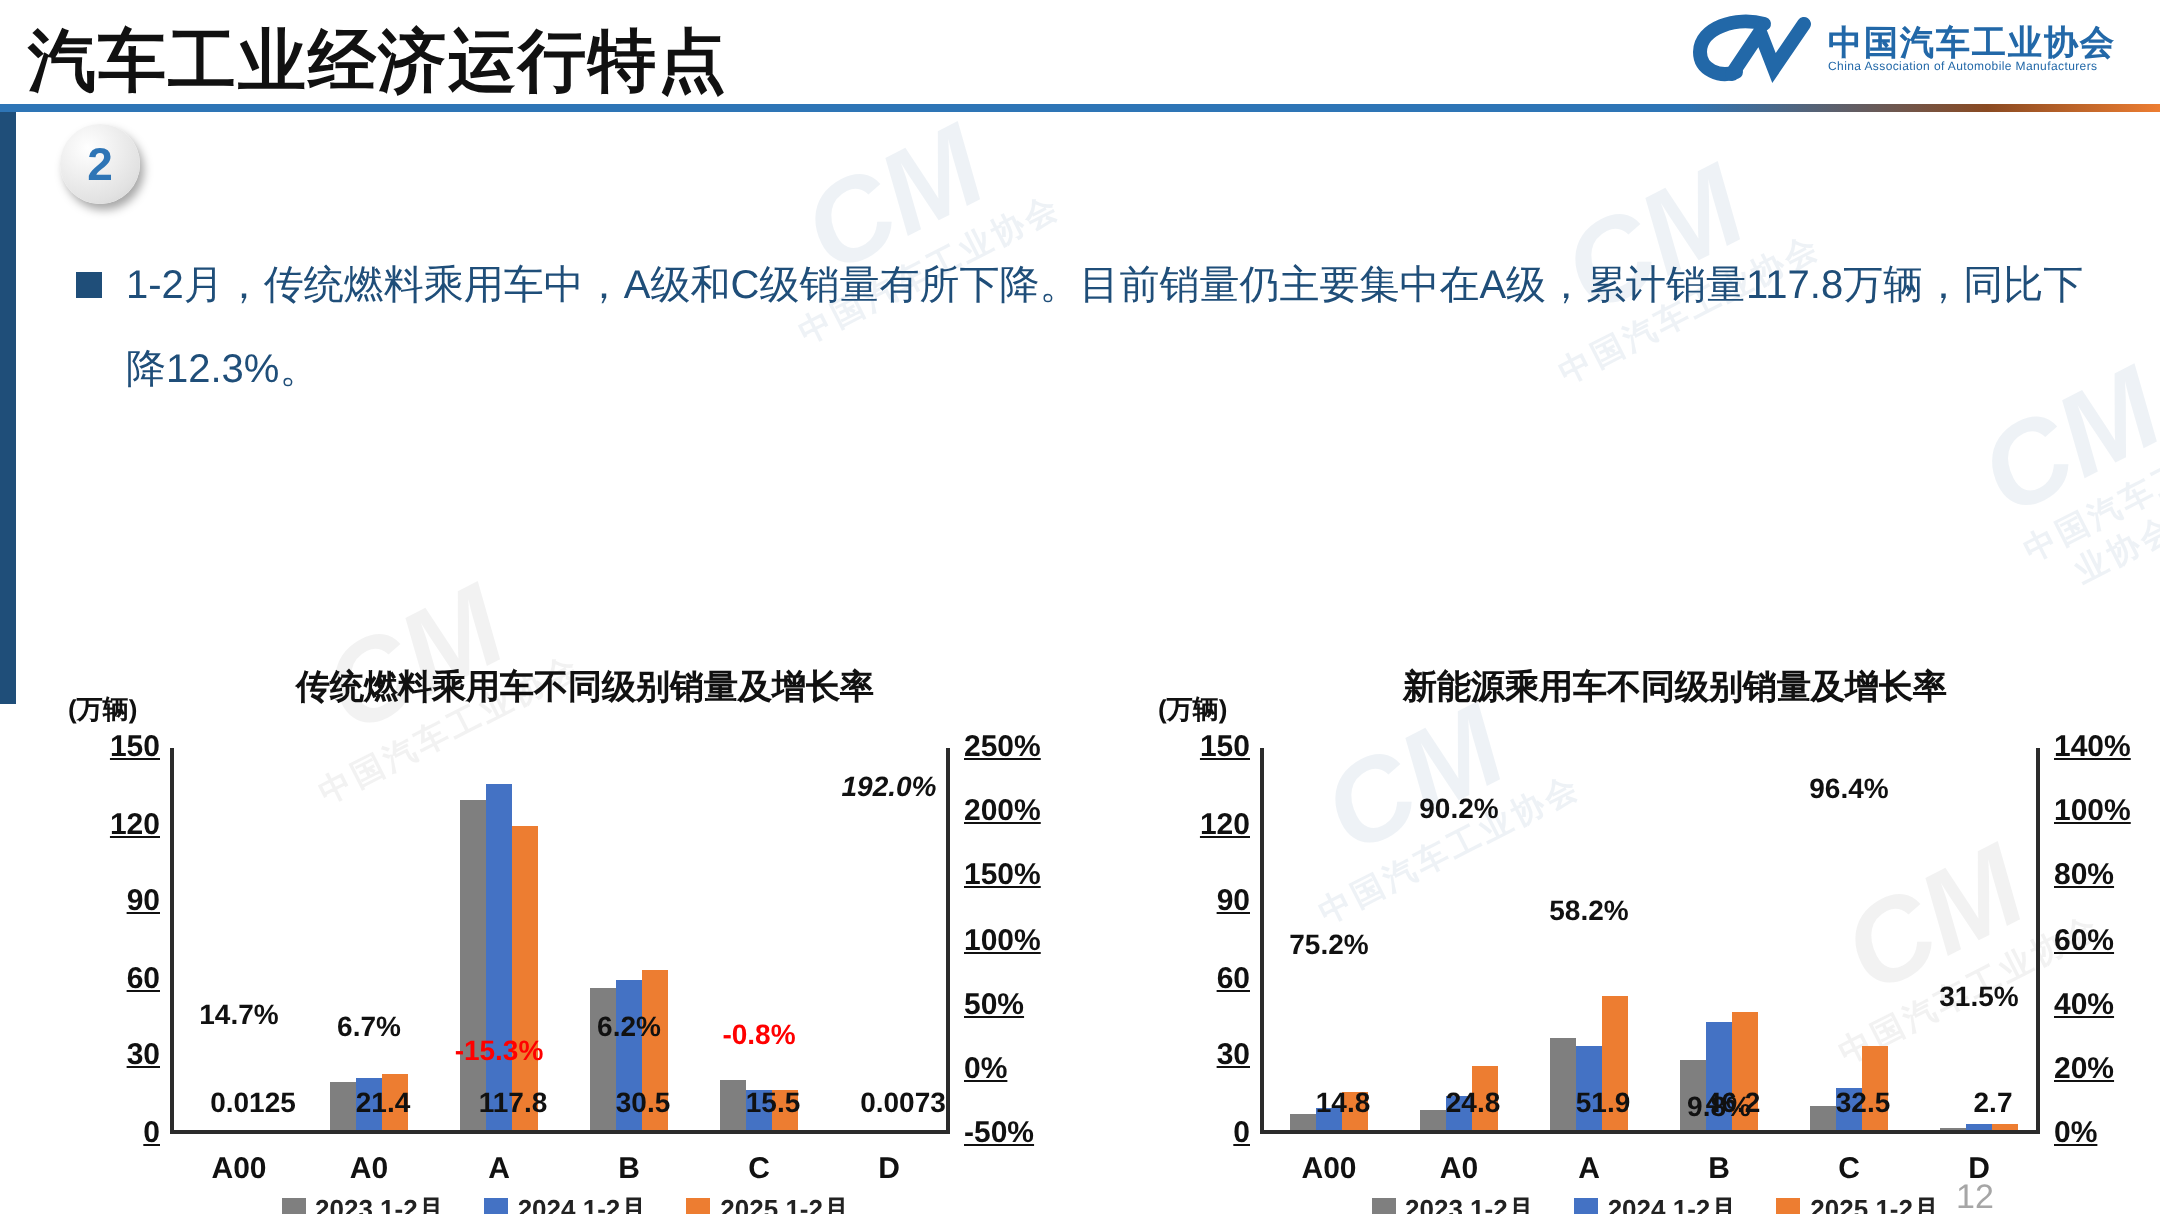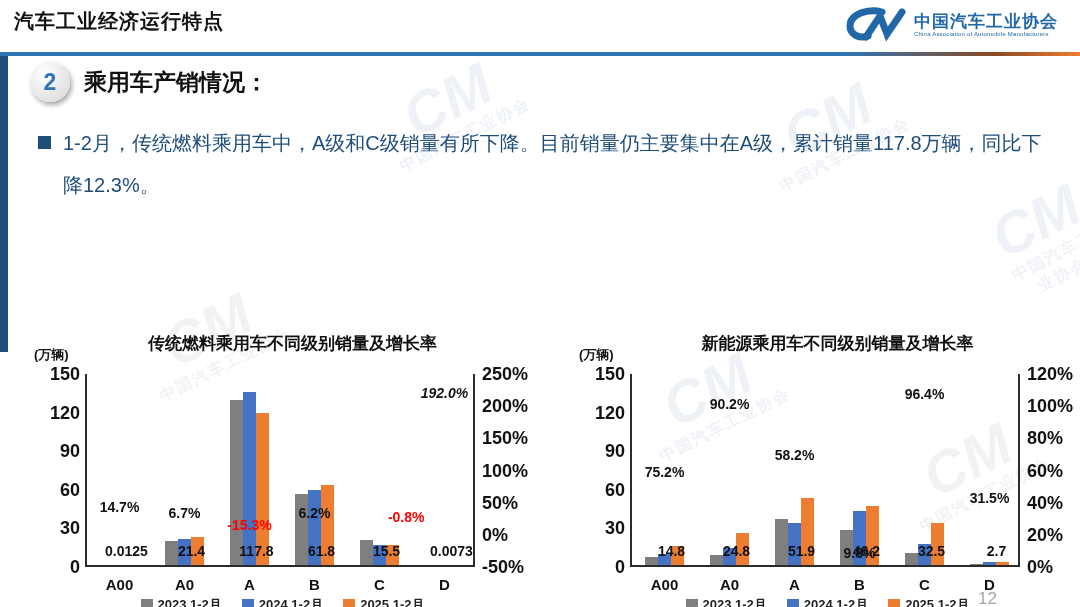--- a/index.html
+++ b/index.html
@@ -1,20 +1,20 @@
 <!DOCTYPE html>
 <html><head>
 <meta charset="utf-8">
 <style>
   html,body{margin:0;padding:0;background:#888;}
   *{box-sizing:border-box;font-family:"Liberation Sans","DejaVu Sans",sans-serif;}
   .slide{position:relative;width:1080px;height:607px;background:#ffffff;overflow:hidden;margin:0 auto;}
 
   
-  .page-title{position:absolute;top:8px;left:14px;font-size:20px;font-weight:bold;color:#111;letter-spacing:1px;}
+  .page-title{position:absolute;top:8px;left:14px;font-size:34px;font-weight:bold;color:#111;letter-spacing:1px;}
   .logo{position:absolute;top:6px;right:22px;display:flex;align-items:center;gap:8px;}
   .logo-text-cn{font-size:17px;font-weight:bold;color:#2268A8;letter-spacing:1px;line-height:1.1;}
   .logo-text-en{font-size:6px;color:#2268A8;letter-spacing:.2px;}
   .header-divider{position:absolute;top:52px;left:0;width:1080px;height:4px;
      background:linear-gradient(90deg,#2E75B6 0%,#2E75B6 78%,#8a4a22 92%,#ED7D31 100%);}
   .left-accent{position:absolute;top:56px;left:0;width:8px;height:296px;background:#1F4E79;}
 
   
   .section-row{position:absolute;top:62px;left:30px;display:flex;align-items:center;gap:14px;}
   .num-circle{width:40px;height:40px;border-radius:50%;background:radial-gradient(circle at 35% 30%,#ffffff,#e2e2e2 70%,#cfcfcf);
@@ -30,21 +30,21 @@
   .bullet-text{font-size:20px;line-height:2.12;margin:0;}
 
   
   .charts-row{position:absolute;top:330px;left:30px;display:flex;gap:40px;}
   .chart{position:relative;width:505px;height:275px;}
   .chart-title{position:absolute;top:2px;left:60px;right:40px;text-align:center;font-size:17px;font-weight:bold;color:#111;}
   .unit-label{position:absolute;top:16px;left:4px;font-size:13px;font-weight:bold;color:#111;}
   .plot{position:absolute;top:44px;left:55px;width:390px;height:193px;
      border-left:2px solid #2b2b2b;border-right:2px solid #2b2b2b;border-bottom:2px solid #2b2b2b;}
   .bar{position:absolute;bottom:0;}
-  .tick{position:absolute;font-size:18px;font-weight:bold;color:#111;line-height:16px;}
+  .tick{position:absolute;font-size:15px;font-weight:bold;color:#111;line-height:16px;text-decoration:underline;}
   .tick-left{right:100%;margin-right:7px;width:42px;text-align:right;}
   .tick-right{left:100%;margin-left:9px;width:52px;text-align:left;}
   .val-label{position:absolute;font-size:14px;font-weight:bold;color:#111;text-align:center;width:90px;}
   .pct-label{position:absolute;font-size:14px;font-weight:bold;color:#111;text-align:center;width:90px;}
   .pct-neg{color:#FF0000;}
   .cat-label{position:absolute;font-size:15px;font-weight:bold;color:#111;text-align:center;width:70px;}
   .legend{position:absolute;top:246px;left:0;width:100%;display:flex;justify-content:center;gap:20px;margin-top:20px;}
   .legend-item{display:flex;align-items:center;gap:5px;font-size:13px;font-weight:bold;color:#222;}
   .legend-swatch{width:12px;height:12px;display:inline-block;}
 
@@ -95,21 +95,20 @@
     <div>
       <div class="logo-text-cn">中国汽车工业协会</div>
       <div class="logo-text-en">China Association of Automobile Manufacturers</div>
     </div>
   </div>
   <div class="header-divider"></div>
   <div class="left-accent"></div>
 
   <div class="section-row">
     <div class="num-circle">2</div>
-    <span class="section-heading">乘用车产销情况：</span>
   </div>
 
   <div class="bullets">
     <div class="bullet">
       <div class="bullet-marker"></div>
       <p class="bullet-text">1-2月，传统燃料乘用车中，A级和C级销量有所下降。目前销量仍主要集中在A级，累计销量117.8万辆，同比下降12.3%。</p>
     </div>
   </div>
 
   <div class="charts-row">
@@ -145,25 +144,25 @@
           <div class="cat-label" style="left: -2.5px; top: 202px;">A00</div>
           <div class="val-label" style="left: -5.5px; top: 169px;">0.0125</div>
           <div class="pct-label" style="left: -12.5px; top: 125.376px;">14.7%</div>
           <div class="cat-label" style="left: 62.5px; top: 202px;">A0</div>
           <div class="val-label" style="left: 59.5px; top: 169px;">21.4</div>
           <div class="pct-label" style="left: 52.5px; top: 130.523px;">6.7%</div>
           <div class="cat-label" style="left: 127.5px; top: 202px;">A</div>
           <div class="val-label" style="left: 124.5px; top: 169px;">117.8</div>
           <div class="pct-label pct-neg" style="left: 117.5px; top: 142.746px;">-15.3%</div>
           <div class="cat-label" style="left: 192.5px; top: 202px;">B</div>
-          <div class="val-label" style="left: 189.5px; top: 169px;">61.8</div>
+          <div class="val-label" style="left: 189.5px; top: 169px;">30.5</div>
           <div class="pct-label" style="left: 182.5px; top: 130.845px;">6.2%</div>
           <div class="cat-label" style="left: 257.5px; top: 202px;">C</div>
           <div class="val-label" style="left: 254.5px; top: 169px;">15.5</div>
-          <div class="pct-label pct-neg" style="left: 247.5px; top: 135.348px; text-align: right;">-0.8%</div>
+          <div class="pct-label pct-neg" style="left: 247.5px; top: 135.348px;">-0.8%</div>
           <div class="cat-label" style="left: 322.5px; top: 202px;">D</div>
           <div class="val-label" style="left: 319.5px; top: 169px;">0.0073</div>
           <div class="pct-label" style="left: 312.5px; top: 11.3133px; font-style: italic;">192.0%</div>
         </div>
       <div class="legend">
           <div class="legend-item">
             <div class="legend-swatch" style="background: rgb(127, 127, 127);"></div>
             <span>2023.1-2月</span>
           </div>
           <div class="legend-item">
@@ -185,21 +184,21 @@
           <div class="tick tick-left" style="top: 107.8px;">60</div>
           <div class="tick tick-left" style="top: 69.2px;">90</div>
           <div class="tick tick-left" style="top: 30.6px;">120</div>
           <div class="tick tick-left" style="top: -8px;">150</div>
           <div class="tick tick-right" style="top: 185px;">0%</div>
           <div class="tick tick-right" style="top: 152.833px;">20%</div>
           <div class="tick tick-right" style="top: 120.667px;">40%</div>
           <div class="tick tick-right" style="top: 88.5px;">60%</div>
           <div class="tick tick-right" style="top: 56.3333px;">80%</div>
           <div class="tick tick-right" style="top: 24.1667px;">100%</div>
-          <div class="tick tick-right" style="top: -8px;">120%</div>
+          <div class="tick tick-right" style="top: -8px;">140%</div>
           <div class="bar" style="left: 13px; width: 13px; height: 8px; background: rgb(127, 127, 127);"></div>
           <div class="bar" style="left: 78px; width: 13px; height: 10px; background: rgb(127, 127, 127);"></div>
           <div class="bar" style="left: 143px; width: 13px; height: 46px; background: rgb(127, 127, 127);"></div>
           <div class="bar" style="left: 208px; width: 13px; height: 35px; background: rgb(127, 127, 127);"></div>
           <div class="bar" style="left: 273px; width: 13px; height: 12px; background: rgb(127, 127, 127);"></div>
           <div class="bar" style="left: 338px; width: 13px; height: 1px; background: rgb(127, 127, 127);"></div>
           <div class="bar" style="left: 26px; width: 13px; height: 11px; background: rgb(68, 114, 196);"></div>
           <div class="bar" style="left: 91px; width: 13px; height: 17px; background: rgb(68, 114, 196);"></div>
           <div class="bar" style="left: 156px; width: 13px; height: 42px; background: rgb(68, 114, 196);"></div>
           <div class="bar" style="left: 221px; width: 13px; height: 54px; background: rgb(68, 114, 196);"></div>

